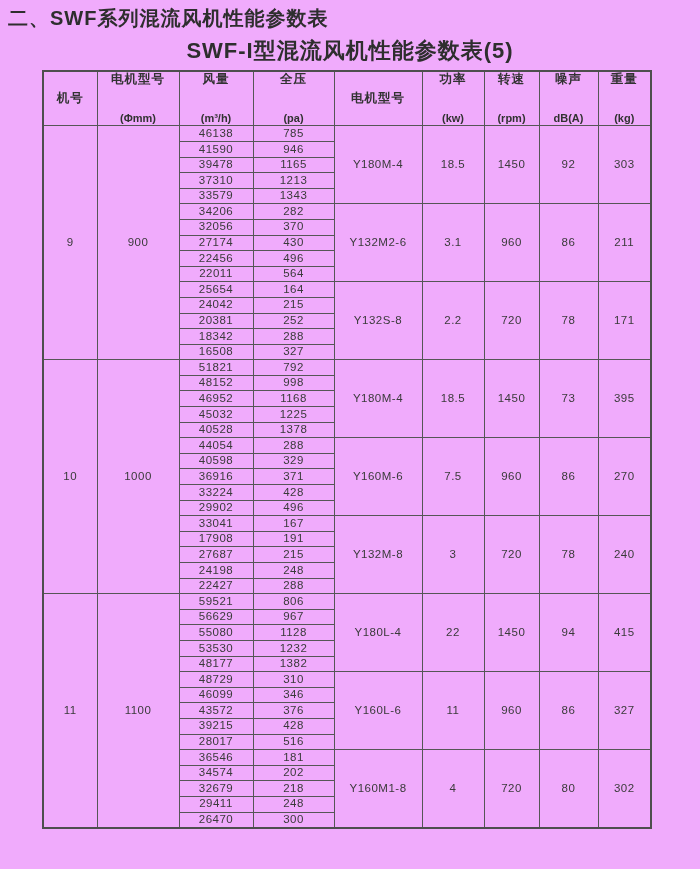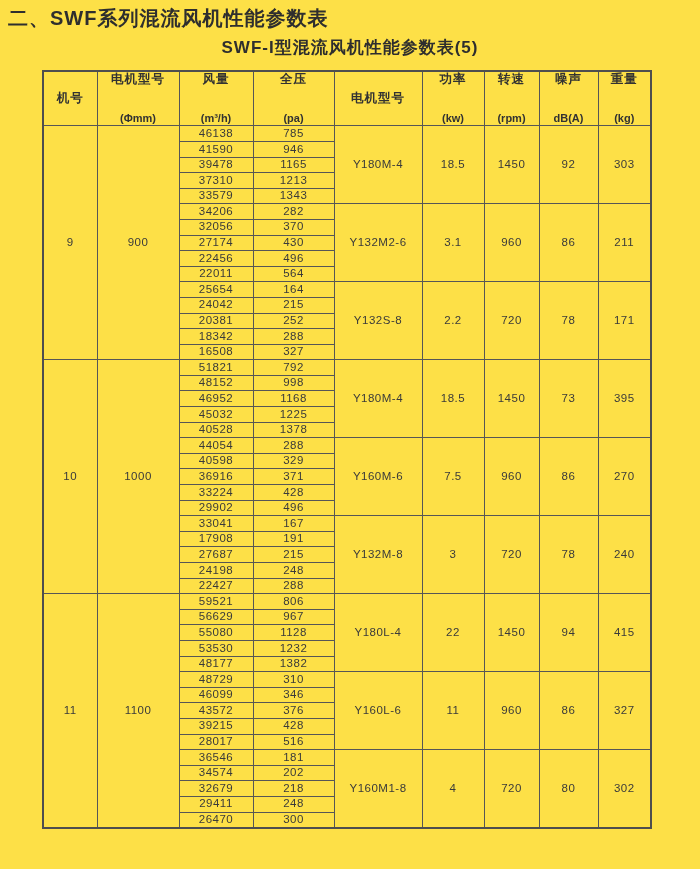--- a/index.html
+++ b/index.html
@@ -3,28 +3,28 @@
 <meta charset="utf-8">
 <style>
   * { margin: 0; padding: 0; box-sizing: border-box; }
   html, body {
     width: 700px; height: 869px;
     background: #ffffff;
     font-family: "Liberation Sans", "DejaVu Sans", sans-serif;
     color: #363636;
     overflow: hidden;
   }
-  .page { position: relative; width: 700px; height: 869px; background: #fde047; }
+  .page { position: relative; width: 700px; height: 869px; background: #f0abfc; }
   .main-title {
     position: absolute; left: 8px; top: 5px;
     font-size: 20px; font-weight: bold; letter-spacing: 1px; color: #2e2e2e;
   }
   .sub-title {
     position: absolute; left: 0; top: 36px; width: 700px;
-    text-align: center; font-size: 17px; font-weight: bold; letter-spacing: 1px; color: #2e2e2e;
+    text-align: center; font-size: 22px; font-weight: bold; letter-spacing: 1px; color: #2e2e2e;
   }
   table.spec-table {
     position: absolute; left: 42px; top: 70px;
     width: 608px; table-layout: fixed;
     border-collapse: collapse;
     border: 2px solid #4e4e4e;
   }
   .spec-table th, .spec-table td {
     border: 1px solid #565656;
     text-align: center; vertical-align: middle;

